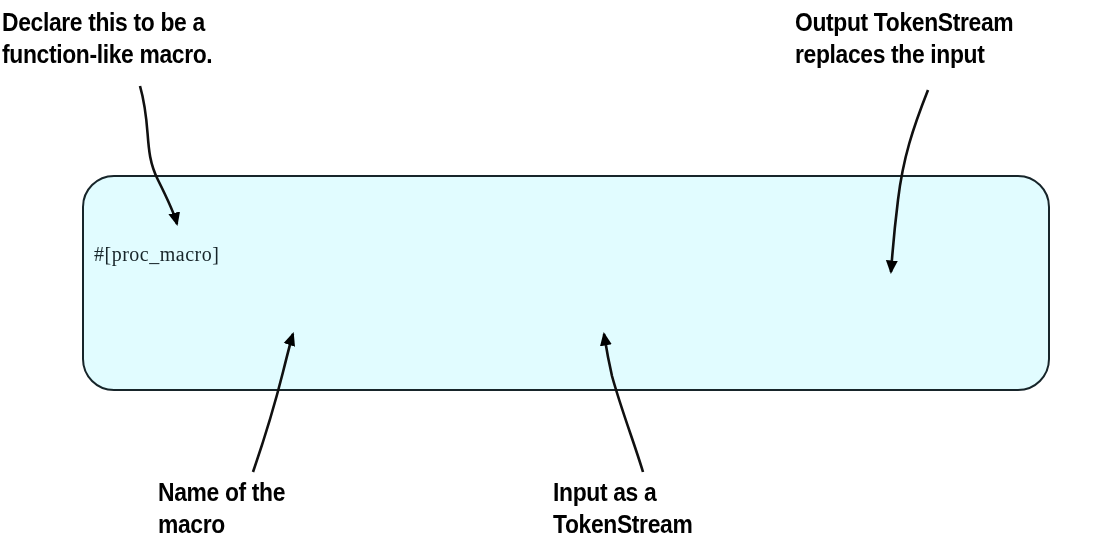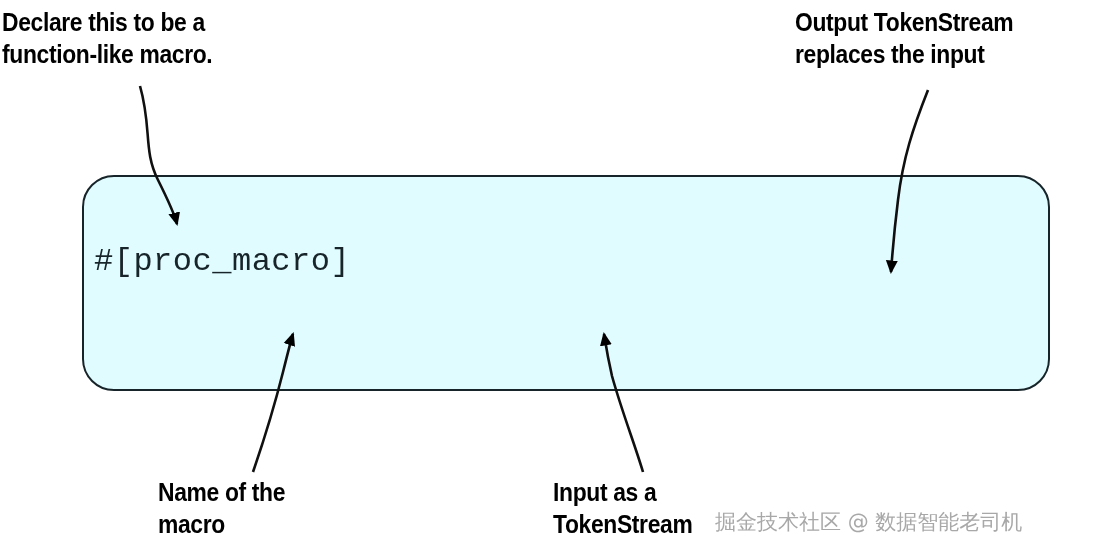--- a/index.html
+++ b/index.html
@@ -39,22 +39,22 @@
     width: 968px;
     height: 216px;
     background: #e1fcff;
     border: 2px solid #17252a;
     border-radius: 32px;
     box-sizing: border-box;
   }
   .code-line {
     position: absolute;
     left: 94px;
-    font-family: Liberation Mono, monospace;
-    font-size: 32px;
+    font-family: Liberation Serif, serif;
+    font-size: 20px;
     letter-spacing: 0.5px;
     color: #17252a;
     white-space: pre;
   }
   .code-line-1 { top: 243px; }
   .code-line-2 { top: 288px; }
 
   #arrows {
     position: absolute;
     left: 0;
@@ -104,15 +104,14 @@
 
     <path d="M 643 472 C 634 442, 622 412, 612 376 C 607 354, 605 340, 604 334" fill="none" stroke="#101010" stroke-width="2.6" marker-end="url(#ah)"></path>
   </svg>
 
   <div class="annotation ann-bl">Name of the
 macro</div>
 
   <div class="annotation ann-br">Input as a
 TokenStream</div>
 
-  <div class="watermark">掘金技术社区 @ 数据智能老司机</div>
 
 </div>
 
 </body></html>

